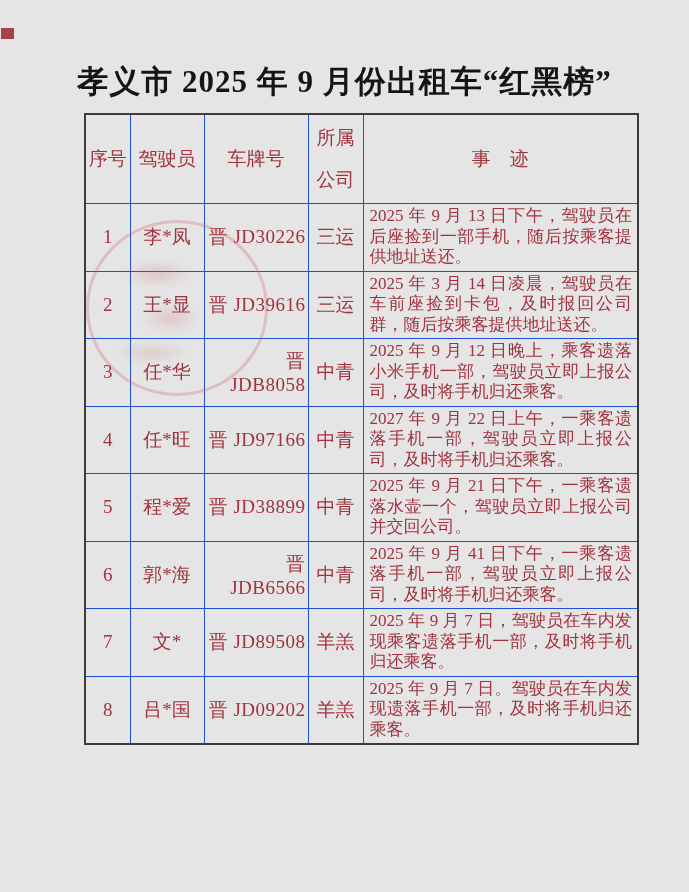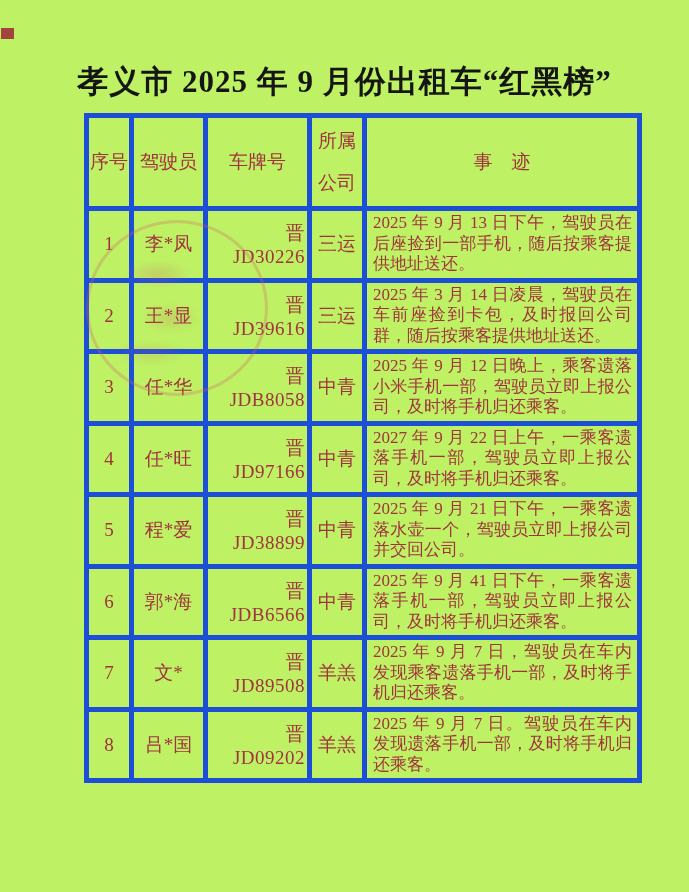--- a/index.html
+++ b/index.html
@@ -1,21 +1,21 @@
 <!DOCTYPE html>
 <html lang="zh"><head>
 <meta charset="utf-8">
 <style>
   html, body { margin: 0; padding: 0; background: #ffffff; }
   .page {
     position: relative;
     width: 689px;
     height: 892px;
     margin: 0 auto;
-    background: #bef264;
+    background: #e5e5e5;
     overflow: hidden;
     font-family: "Liberation Serif", "DejaVu Serif", serif;
     color: #1c1c1c;
   }
   .corner-mark {
     position: absolute;
     left: 1px; top: 28px;
     width: 13px; height: 11px;
     background: #a03038;
     opacity: 0.9;
@@ -73,21 +73,21 @@
   }
   table.redlist {
     margin: 7px 0 0 84px;
     width: 553px;
     border-collapse: collapse;
     table-layout: fixed;
     border: 2px solid #3c3c3c;
     background: transparent;
   }
   table.redlist th, table.redlist td {
-    border: 5px solid #1d4ed8;
+    border: 1px solid #1d4ed8;
     color: #a1333f;
     font-weight: 500;
     vertical-align: middle;
   }
   table.redlist th {
     font-size: 19px;
     text-align: center;
     padding: 2px 1px;
     height: 78px;
   }

